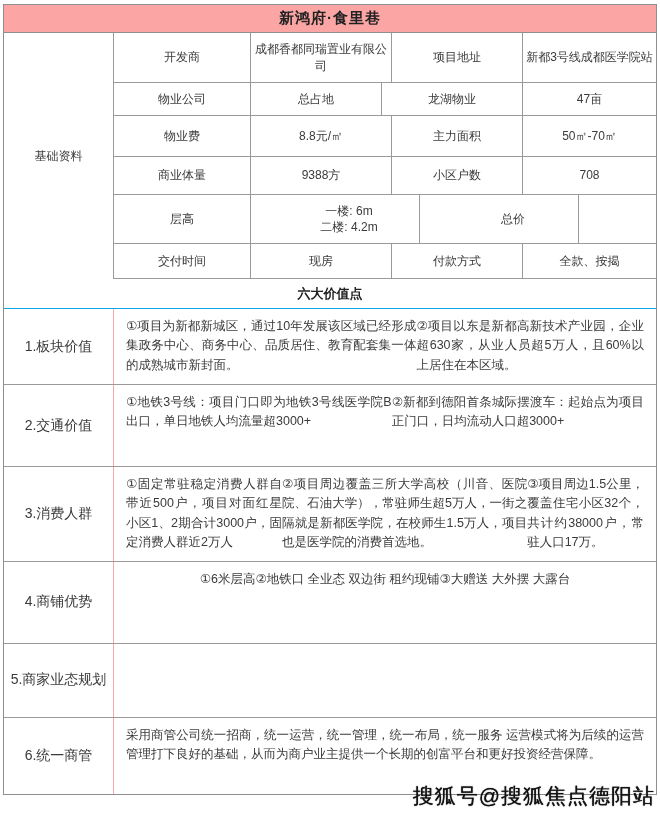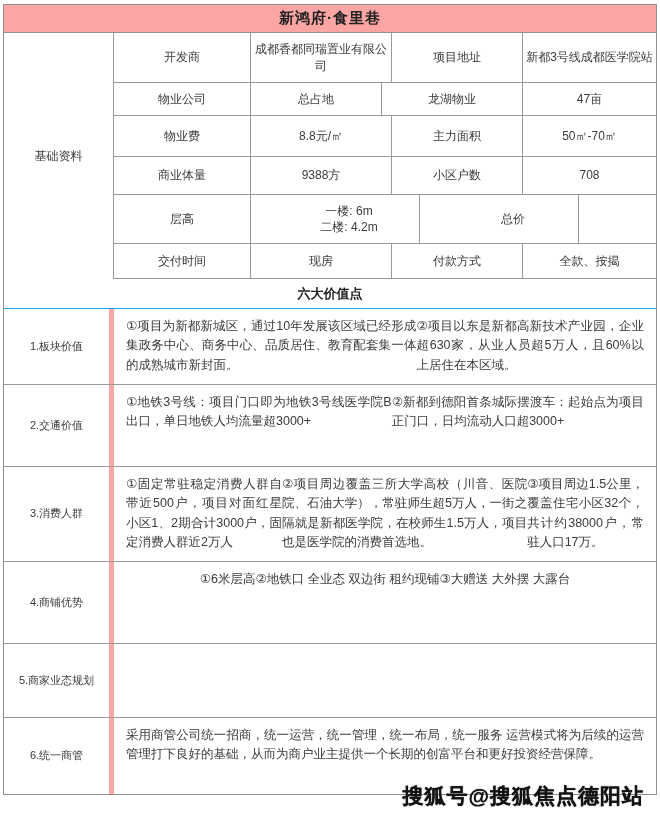--- a/index.html
+++ b/index.html
@@ -29,31 +29,31 @@
   .rh38 { min-height:38px; } .rh49 { min-height:49px;gap:28px; } .rh35 { min-height:35px; }
 
   
   .section-header { height:30px; border-bottom:1px solid #0ea5e9;
     display:flex; align-items:center; justify-content:center;
     font-size:13px; font-weight:700; color:#222; }
 
   
   .vp-row { display:flex; border-bottom:1px solid #9a9a9a; }
   .vp-row.last { border-bottom:none; }
-  .vp-label { width:110px; border-right:5px solid #fca5a5; flex-shrink:0;
+  .vp-label { width:110px; border-right:1px solid #fca5a5; flex-shrink:0;
     display:flex; align-items:center; justify-content:center;
-    font-size:11px; text-align:center; padding:2px; }
+    font-size:14px; text-align:center; padding:2px; }
   .vp-content { flex:1; padding:8px 12px; display:flex; flex-direction:row;
     justify-content:center; font-size:12.5px; line-height:1.55; text-align:justify; }
   .vp-content p { margin:0; }
   .vh76 { min-height:76px; } .vh82 { min-height:82px; } .vh92 { min-height:92px; }
   .vh74 { min-height:74px; }
 
   
-  .watermark { position:absolute; right:16px; top:782px; font-size:21px; font-weight:700;
+  .watermark { position:absolute; right:5px; top:782px; font-size:21px; font-weight:400;
     color:#121212; letter-spacing:1px; white-space:nowrap;
     text-shadow:0 0 1px #000; }
 </style>
 </head>
 <body>
 
 <div class="page">
   <div class="tbl">
 
     <div class="title-row">新鸿府·食里巷</div>

